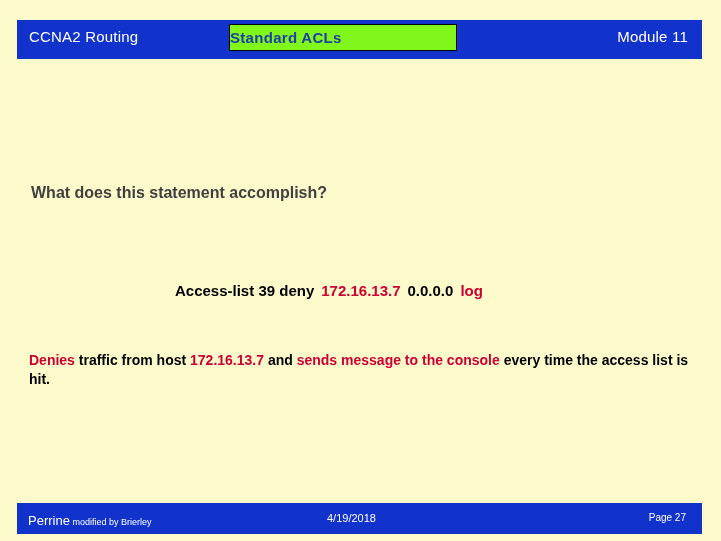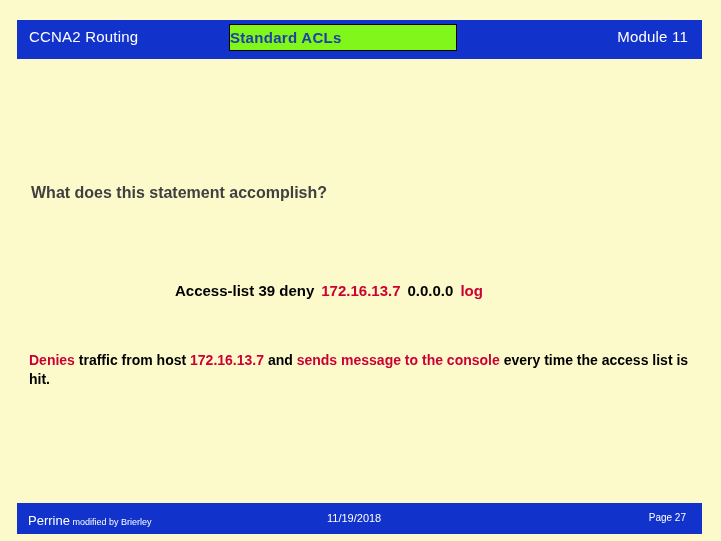--- a/index.html
+++ b/index.html
@@ -180,18 +180,18 @@
 
   <div class="explanation">
     <span class="red">Denies</span><span> traffic from host </span><span class="red">172.16.13.7</span><span> and </span><span class="red">sends message to the console</span><span> every time the access list is hit.</span>
   </div>
 
   <div class="footer-bar">
     <div class="footer-left">
       <span class="footer-author">Perrine</span><span class="footer-modifier"> modified by Brierley</span>
     </div>
 
-    <div class="footer-date">11/19/2018</div>
+    <div class="footer-date">4/19/2018</div>
 
     <div class="footer-page">Page 27</div>
   </div>
 
 </div>
 
 </body></html>

